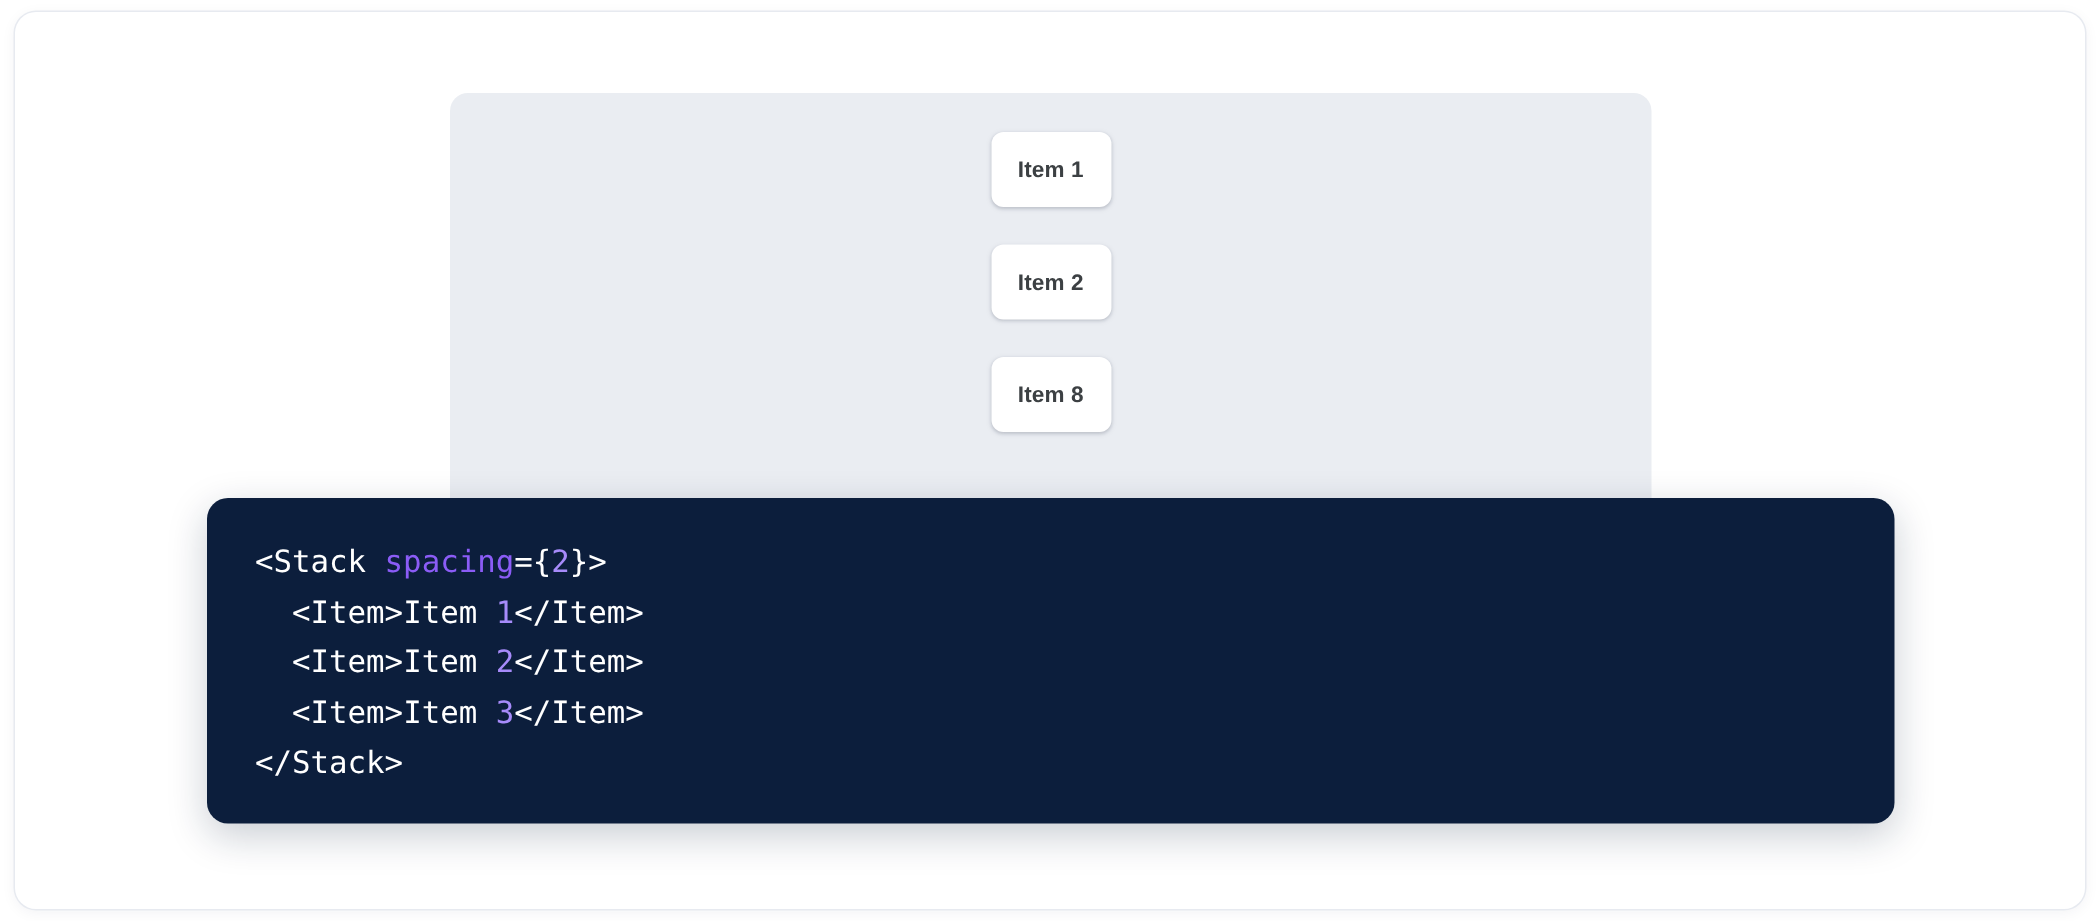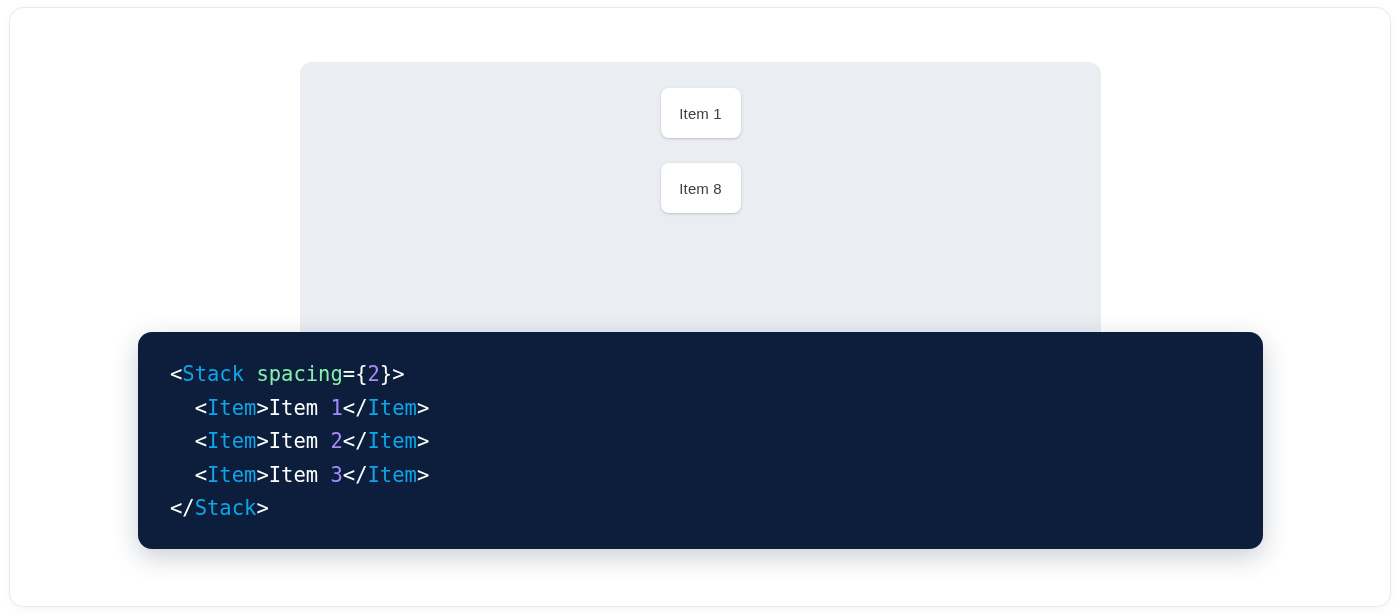--- a/index.html
+++ b/index.html
@@ -27,20 +27,21 @@
 
   
   #preview-panel {
     position: absolute;
     left: 290px;
     top: 54px;
     width: 801px;
     height: 290px;
     background: #eaedf2;
     border-radius: 12px;
+    font-weight: bold;
   }
 
   
   #stack {
     position: absolute;
     left: 0;
     top: 26px;
     width: 100%;
     display: flex;
     flex-direction: column;
@@ -77,37 +78,40 @@
 
   #code-content {
     font-family: "DejaVu Sans Mono", "Liberation Mono", monospace;
     font-size: 20.5px;
     line-height: 33.6px;
     color: #ffffff;
     white-space: pre;
   }
 
   .tok-punct   { color: #ffffff; }
-  .tok-tag     { color: #0ea5e9; margin-top: 40px; }
-  .tok-attr    { color: #86efac; }
+  .tok-tag     { color: #ffffff; margin-top: 40px; }
+  .tok-attr    { color: #8b5cf6; }
   .tok-num     { color: #a78bfa; }
   .tok-text    { color: #ffffff; }
   .code-line   { display: block; height: 33.6px; }
 </style>
 </head>
 <body>
 
 <div id="page-frame">
 
   <div id="preview-panel">
     <div id="stack">
         <div class="item-card">
           <span>Item 1</span>
         </div>
         <div class="item-card">
+          <span>Item 2</span>
+        </div>
+        <div class="item-card">
           <span>Item 8</span>
         </div>
       </div>
   </div>
 
   <div id="code-block">
     <div id="code-content"><span class="code-line"><span class="tok-punct">&lt;</span><span class="tok-tag">Stack</span><span class="tok-punct"> </span><span class="tok-attr">spacing</span><span class="tok-punct">={</span><span class="tok-num">2</span><span class="tok-punct">}&gt;</span></span><span class="code-line"><span>  </span><span class="tok-punct">&lt;</span><span class="tok-tag">Item</span><span class="tok-punct">&gt;</span><span class="tok-text">Item </span><span class="tok-num">1</span><span class="tok-punct">&lt;/</span><span class="tok-tag">Item</span><span class="tok-punct">&gt;</span></span><span class="code-line"><span>  </span><span class="tok-punct">&lt;</span><span class="tok-tag">Item</span><span class="tok-punct">&gt;</span><span class="tok-text">Item </span><span class="tok-num">2</span><span class="tok-punct">&lt;/</span><span class="tok-tag">Item</span><span class="tok-punct">&gt;</span></span><span class="code-line"><span>  </span><span class="tok-punct">&lt;</span><span class="tok-tag">Item</span><span class="tok-punct">&gt;</span><span class="tok-text">Item </span><span class="tok-num">3</span><span class="tok-punct">&lt;/</span><span class="tok-tag">Item</span><span class="tok-punct">&gt;</span></span><span class="code-line"><span class="tok-punct">&lt;/</span><span class="tok-tag">Stack</span><span class="tok-punct">&gt;</span></span></div>
   </div>
 
 </div>

